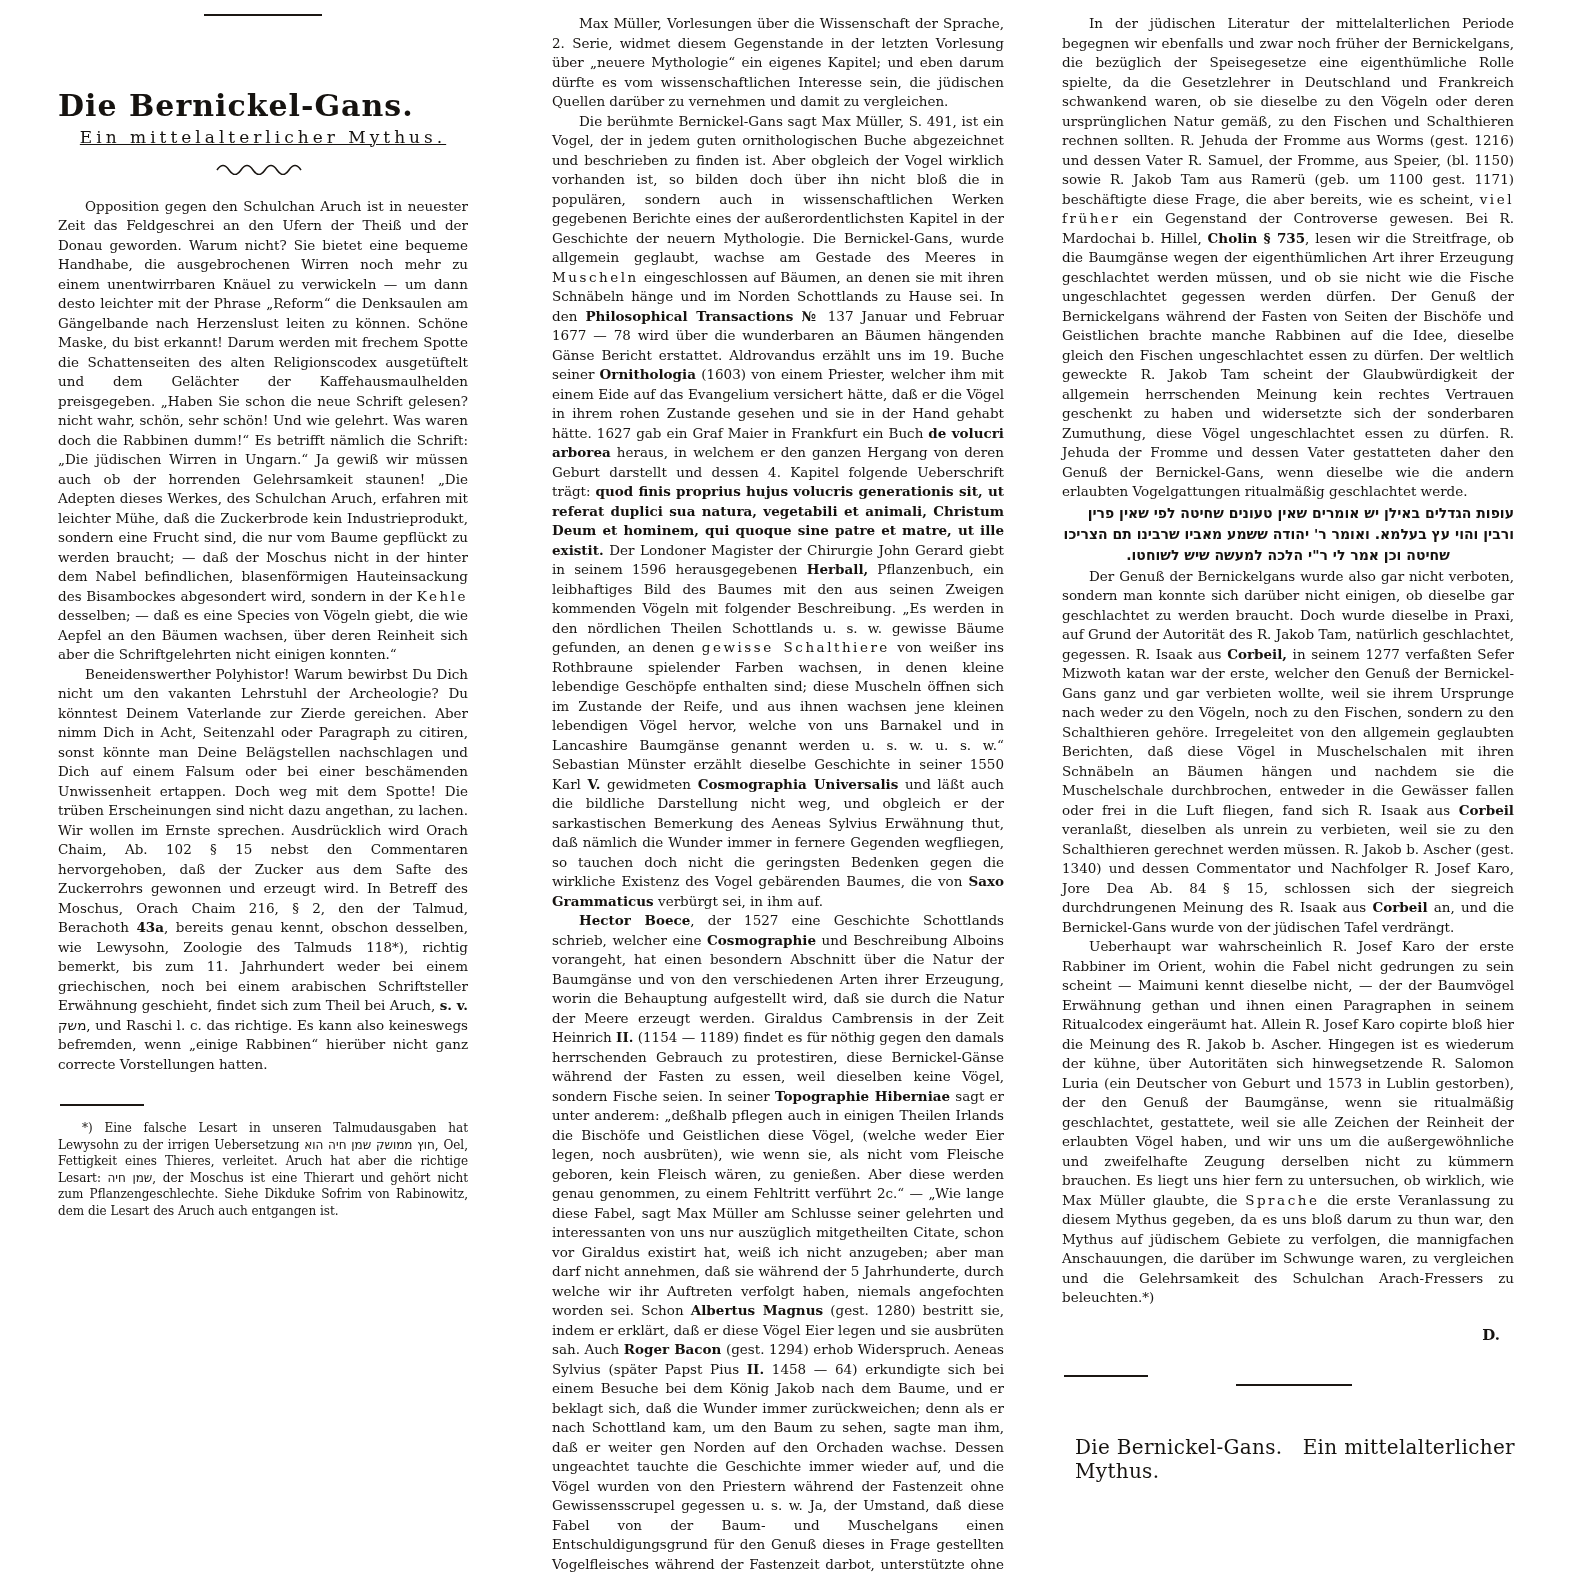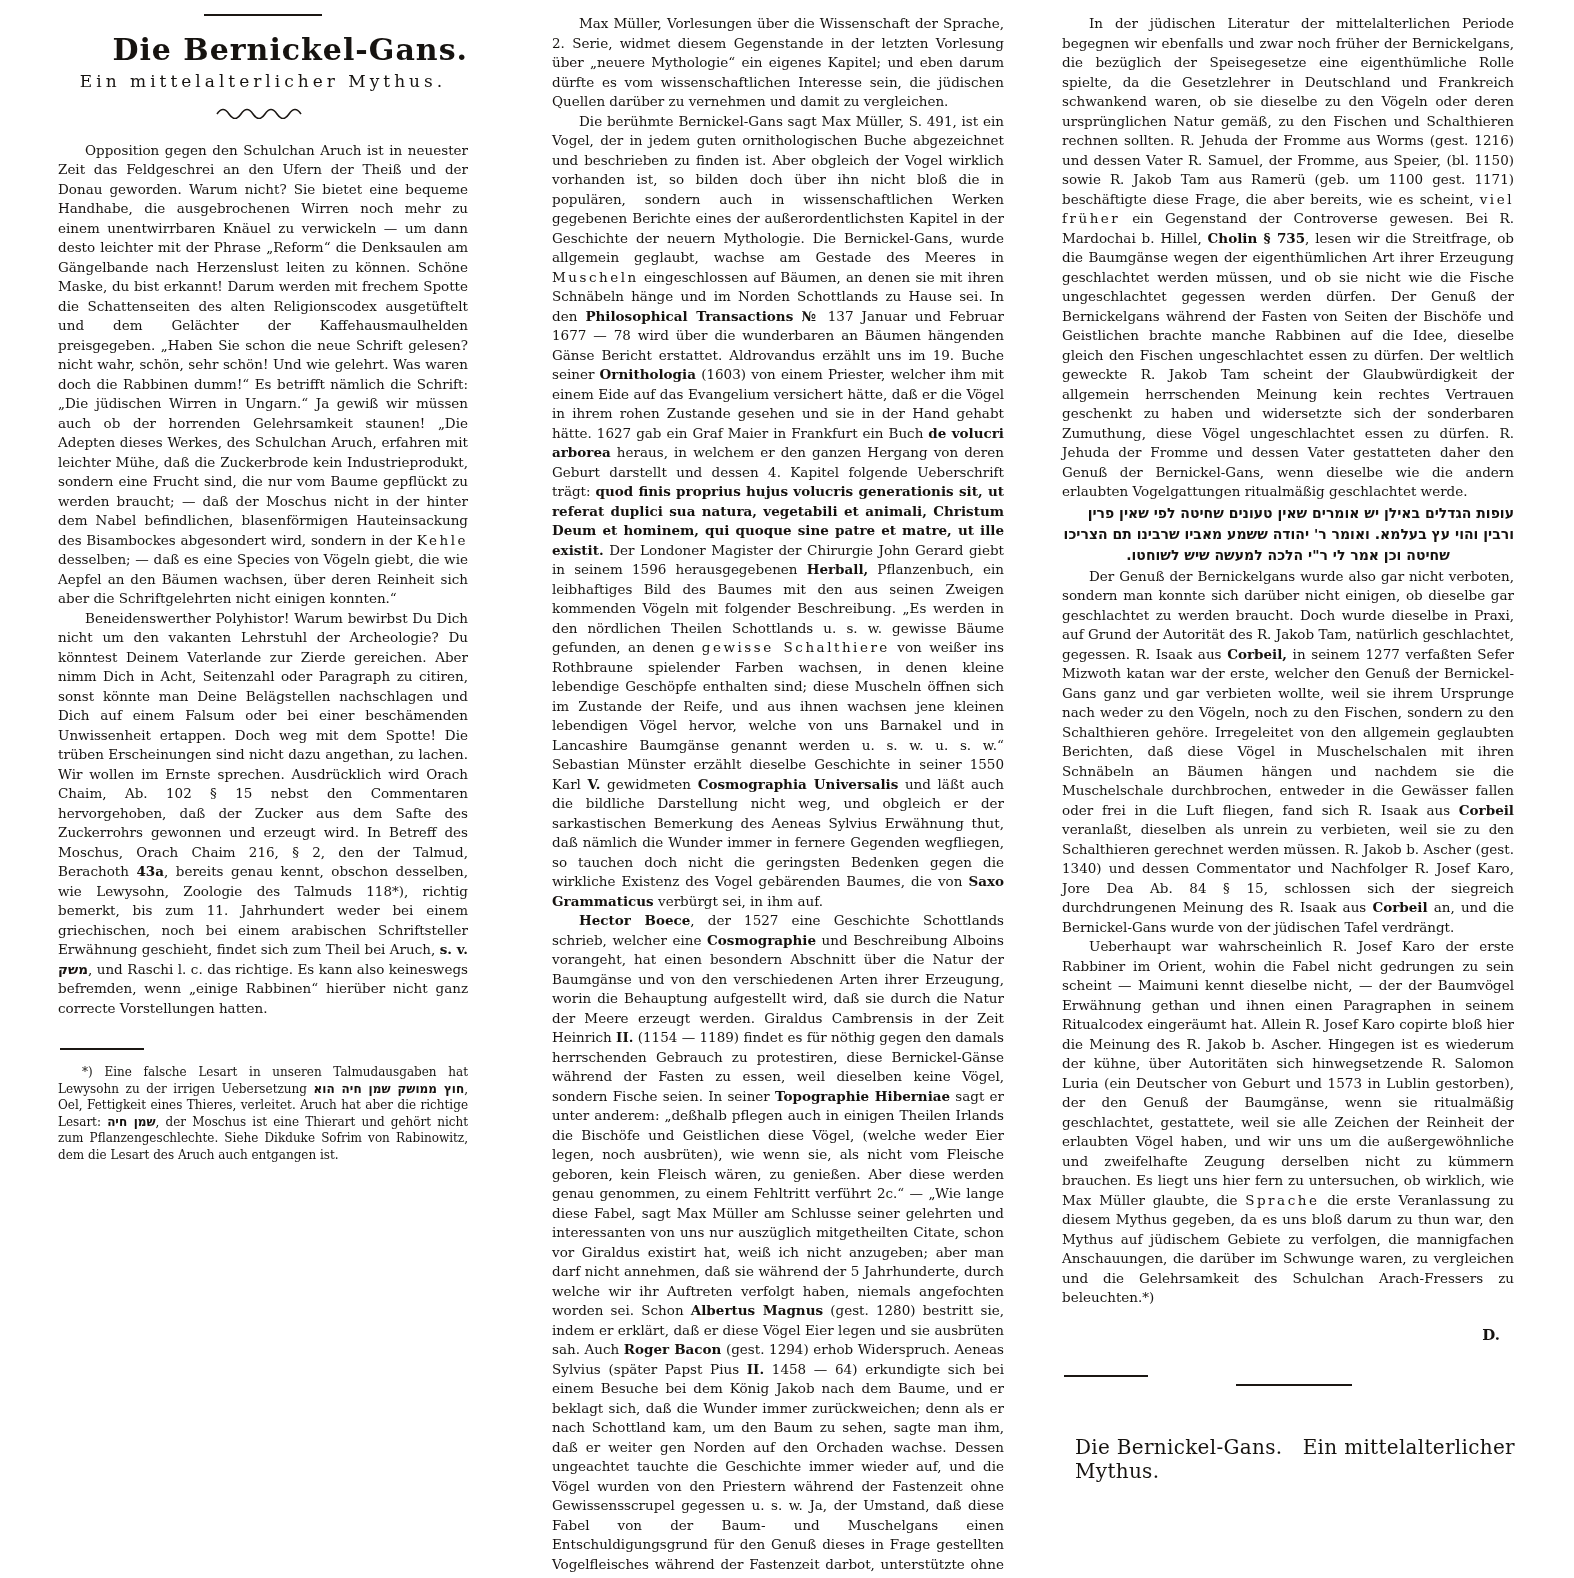--- a/index.html
+++ b/index.html
@@ -6,35 +6,35 @@
   .page{position:relative;width:1574px;height:1578px;margin:0 auto;background:#ffffff;
         color:#161310;font-family:"DejaVu Serif","Liberation Serif",serif;overflow:hidden;}
   .col{position:absolute;text-align:justify;font-size:13.5px;line-height:19.5px;}
   .col1{left:58px;top:12px;width:410px;}
   .col2{left:552px;top:14px;width:452px;}
   .col3{left:1062px;top:14px;width:452px;}
   p.para{margin:0;text-indent:27px;}
   p.para.noindent{text-indent:0;}
   .ant{font-weight:bold;}
   .sperr{letter-spacing:2.5px;}
-  .heb-inline{font-family:"DejaVu Sans","Liberation Sans",sans-serif;font-weight:bold;
+  .heb-inline{font-family:"DejaVu Sans","Liberation Sans",sans-serif;font-weight:normal;
               direction:rtl;unicode-bidi:isolate;}
   .hebrew{direction:rtl;font-family:"DejaVu Sans","Liberation Sans",sans-serif;
           font-weight:bold;font-size:14px;line-height:21px;margin:1px 0;}
   .hebrew .hline{}
   .hebrew .hline:last-child{text-align:center;}
   .rule{border:none;border-top:2px solid #1b1713;height:0;}
   .rule-head{width:118px;margin:2px auto 0 auto;}
   .rule-foot{width:84px;margin:30px 0 14px 2px;}
   p.footnote{margin:0;font-size:12px;line-height:16.5px;text-indent:24px;}
   .signature{text-align:right;padding-right:14px;margin-top:18px;font-size:15px;font-weight:bold;}
-  h1.title{font-size:30px;font-weight:bold;text-align:right;letter-spacing:1px;
-           margin:24px 0 12px 0;text-indent:0;}
+  h1.title{font-size:30px;font-weight:bold;text-align:left;letter-spacing:1px;
+           margin:80px 0 12px 0;text-indent:0;}
   h2.subtitle{font-size:17px;font-weight:normal;text-align:center;letter-spacing:4px;
-              margin:8px 0 14px 0;text-indent:0;}
+              margin:8px 0 14px 0;text-indent:0;text-decoration:underline;}
   .squiggle{text-align:center;margin:0 0 16px 0;}
   .page-footer{position:absolute;top:1435px;left:1075px;width:460px;
                font-size:20px;letter-spacing:.3px;}
   .bottom-rule{position:absolute;top:1384px;left:1236px;width:116px;border-top:2px solid #1b1713;}
 </style>
 </head>
 <body>
 
 <div class="page">
 

